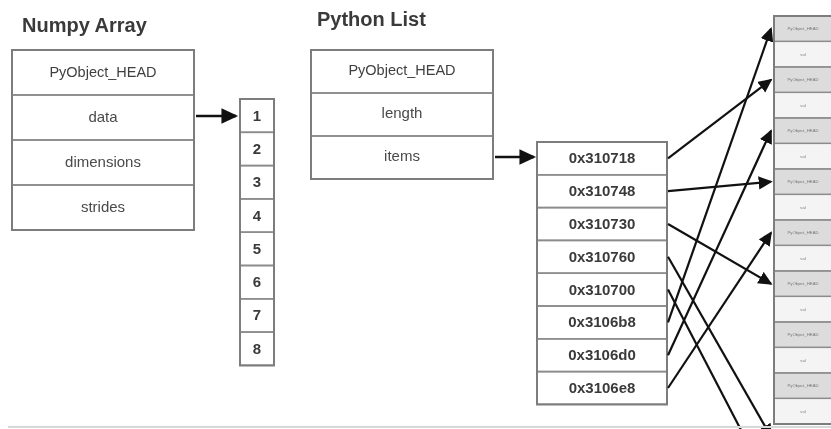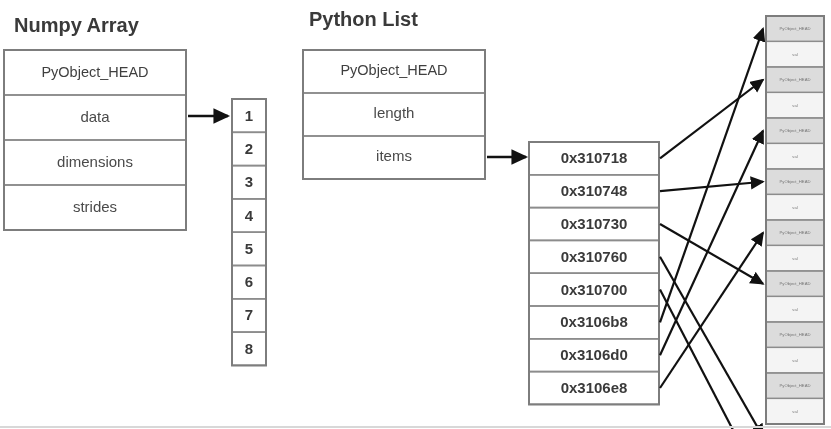--- a/index.html
+++ b/index.html
@@ -11,20 +11,21 @@
     width: 831px;
     height: 429px;
     font-family: "Liberation Sans", sans-serif;
     overflow: hidden;
     position: relative;
   }
   #diagram-root {
     position: relative;
     width: 720px;
     height: 429px;
+    margin-left: 8px;
   }
   svg#diagram-svg {
     position: absolute;
     left: 0;
     top: 0;
     width: 831px;
     height: 429px;
   }
   .struct-title {
     font-size: 20px;

